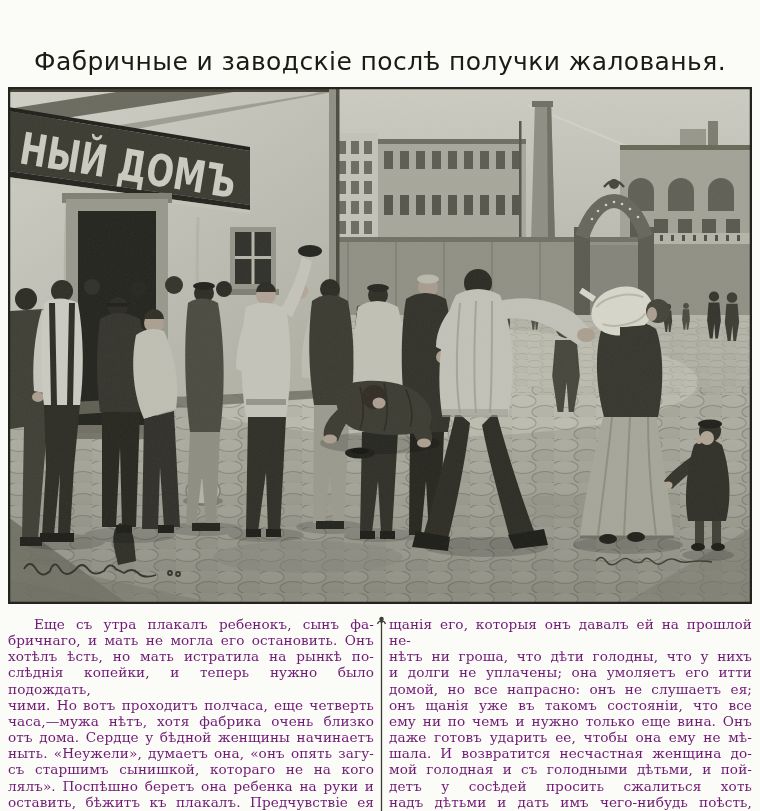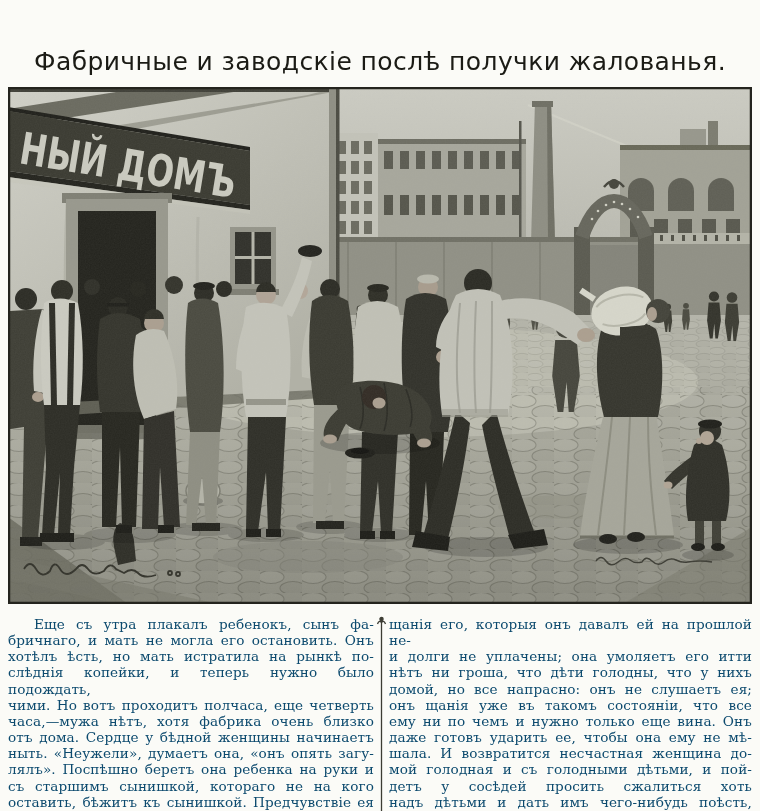--- a/index.html
+++ b/index.html
@@ -27,21 +27,21 @@
   .article {
     margin: 12px 3px 0 8px;
     display: flex;
     align-items: stretch;
   }
   .col { width: 366px; }
   .col.right { width: 363px; }
   .line {
     font-size: 13.6px;
     line-height: 16.15px;
-    color: #0c4a6e;
+    color: #701a75;
     text-align: justify;
     text-align-last: justify;
     white-space: normal;
     letter-spacing: 0.1px;
   }
   .line.indent { padding-left: 26px; }
   .divider {
     width: 15px;
     display: flex;
     justify-content: center;
@@ -421,43 +421,43 @@
   <div class="article">
     <div class="col left">
       <div class="line indent">Еще съ утра плакалъ ребенокъ, сынъ фа-</div>
       <div class="line">бричнаго, и мать не могла его остановить. Онъ</div>
       <div class="line">хотѣлъ ѣсть, но мать истратила на рынкѣ по-</div>
       <div class="line">слѣднія копейки, и теперь нужно было подождать,</div>
       <div class="line">чими. Но вотъ проходитъ полчаса, еще четверть</div>
       <div class="line">часа,—мужа нѣтъ, хотя фабрика очень близко</div>
       <div class="line">отъ дома. Сердце у бѣдной женщины начинаетъ</div>
       <div class="line">ныть. «Неужели», думаетъ она, «онъ опять загу-</div>
+      <div class="line">съ старшимъ сынишкой, котораго не на кого</div>
       <div class="line">лялъ». Поспѣшно беретъ она ребенка на руки и</div>
-      <div class="line">съ старшимъ сынишкой, котораго не на кого</div>
-      <div class="line">оставить, бѣжитъ къ сынишкой. Предчувствіе ея</div>
+      <div class="line">оставить, бѣжитъ къ плакалъ. Предчувствіе ея</div>
       <div class="line">оправдывается; мужъ успѣлъ уже загулять и не</div>
       <div class="line">хочетъ итти домой. Она напоминаетъ ему про обѣ-</div>
     </div>
 
     <div class="divider">
       <svg width="13" height="223" viewBox="0 0 13 223" xmlns="http://www.w3.org/2000/svg">
         <g stroke="#3c3c33" stroke-width="1.3" fill="none">
           <circle cx="6.5" cy="3" r="1.6" fill="#3c3c33"></circle>
           <path d="M6.5,5 V14 M2.5,8 C3.5,5 5.5,4.5 6.5,7 M10.5,8 C9.5,5 7.5,4.5 6.5,7"></path>
           <path d="M6.5,14 V206"></path>
           <path d="M6.5,206 v9 M2.5,211 q4,7 8,0"></path>
           <circle cx="6.5" cy="219" r="1.8" fill="#3c3c33"></circle>
         </g>
       </svg>
     </div>
 
     <div class="col right">
       <div class="line">щанія его, которыя онъ давалъ ей на прошлой не-</div>
+      <div class="line">нѣтъ ни гроша, что дѣти голодны, что у нихъ</div>
       <div class="line">и долги не уплачены; она умоляетъ его итти</div>
-      <div class="line">нѣтъ ни гроша, что дѣти голодны, что у нихъ</div>
       <div class="line">домой, но все напрасно: онъ не слушаетъ ея;</div>
       <div class="line">онъ щанія уже въ такомъ состояніи, что все</div>
       <div class="line">ему ни по чемъ и нужно только еще вина. Онъ</div>
       <div class="line">даже готовъ ударить ее, чтобы она ему не мѣ-</div>
       <div class="line">шала. И возвратится несчастная женщина до-</div>
       <div class="line">мой голодная и съ голодными дѣтьми, и пой-</div>
       <div class="line">детъ у сосѣдей просить сжалиться хоть</div>
       <div class="line">надъ дѣтьми и дать имъ чего-нибудь поѣсть,</div>
       <div class="line">а заработокъ мужа весь пойдетъ на проклятое</div>
 

